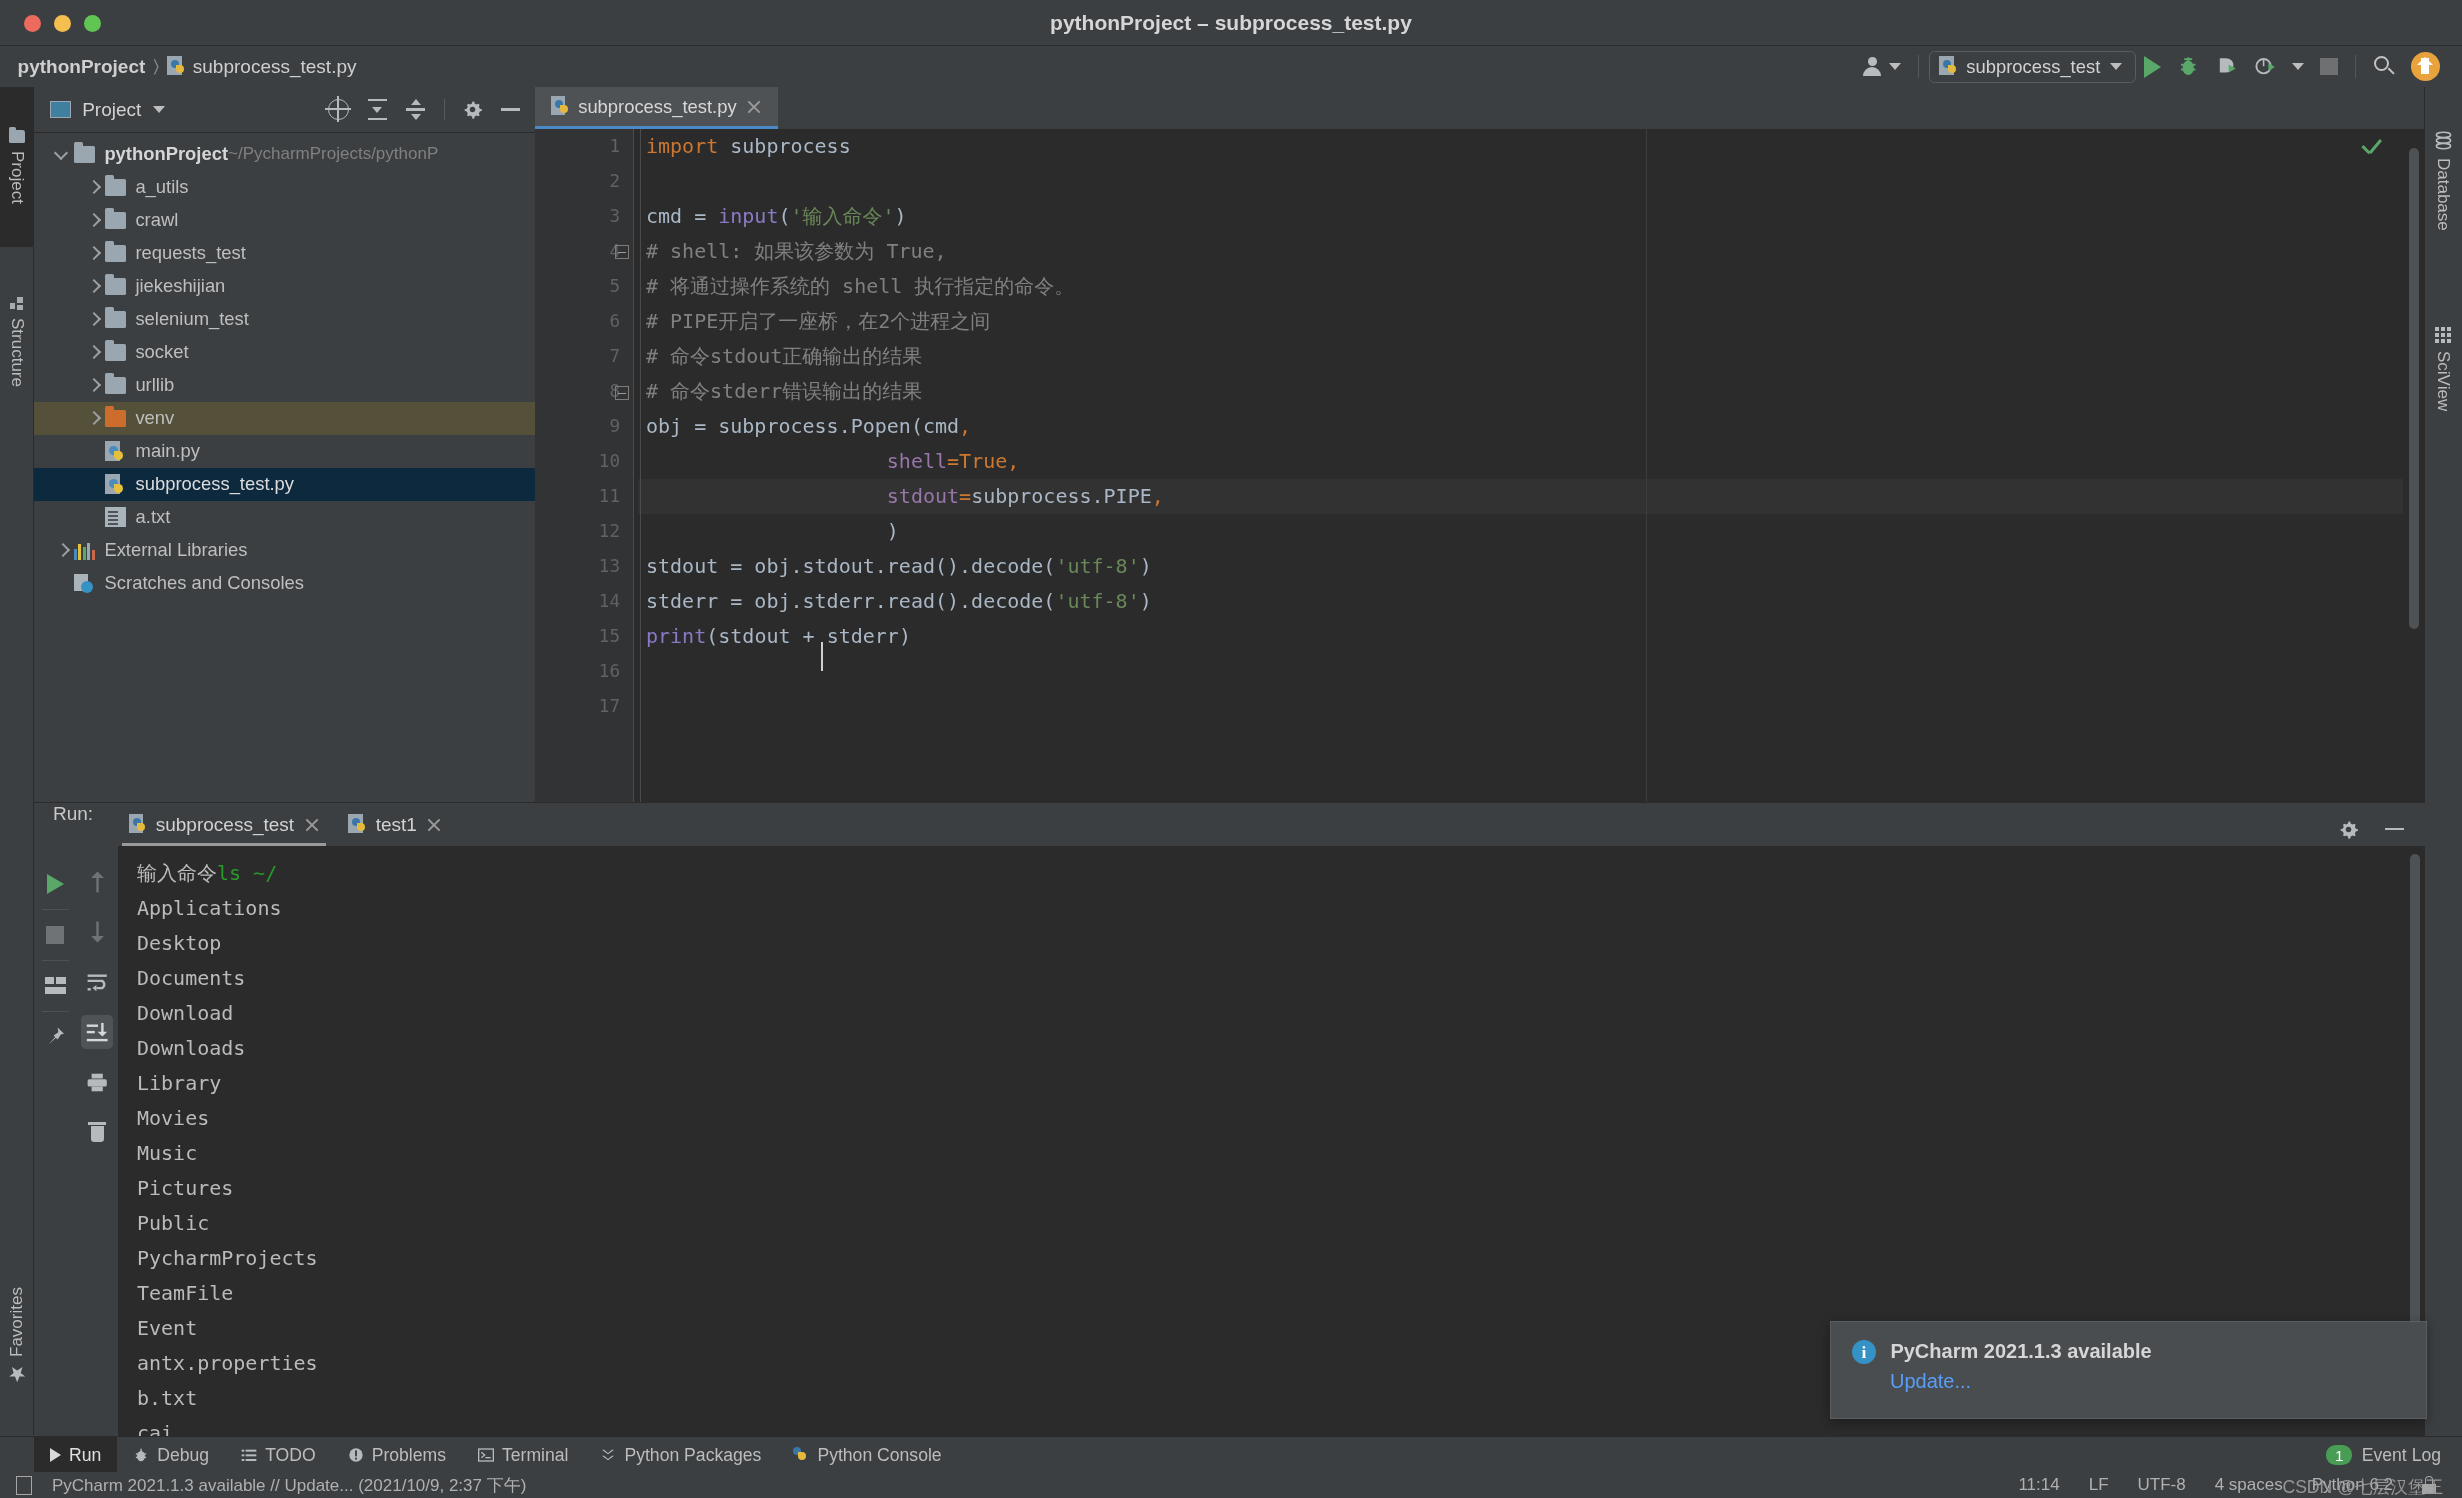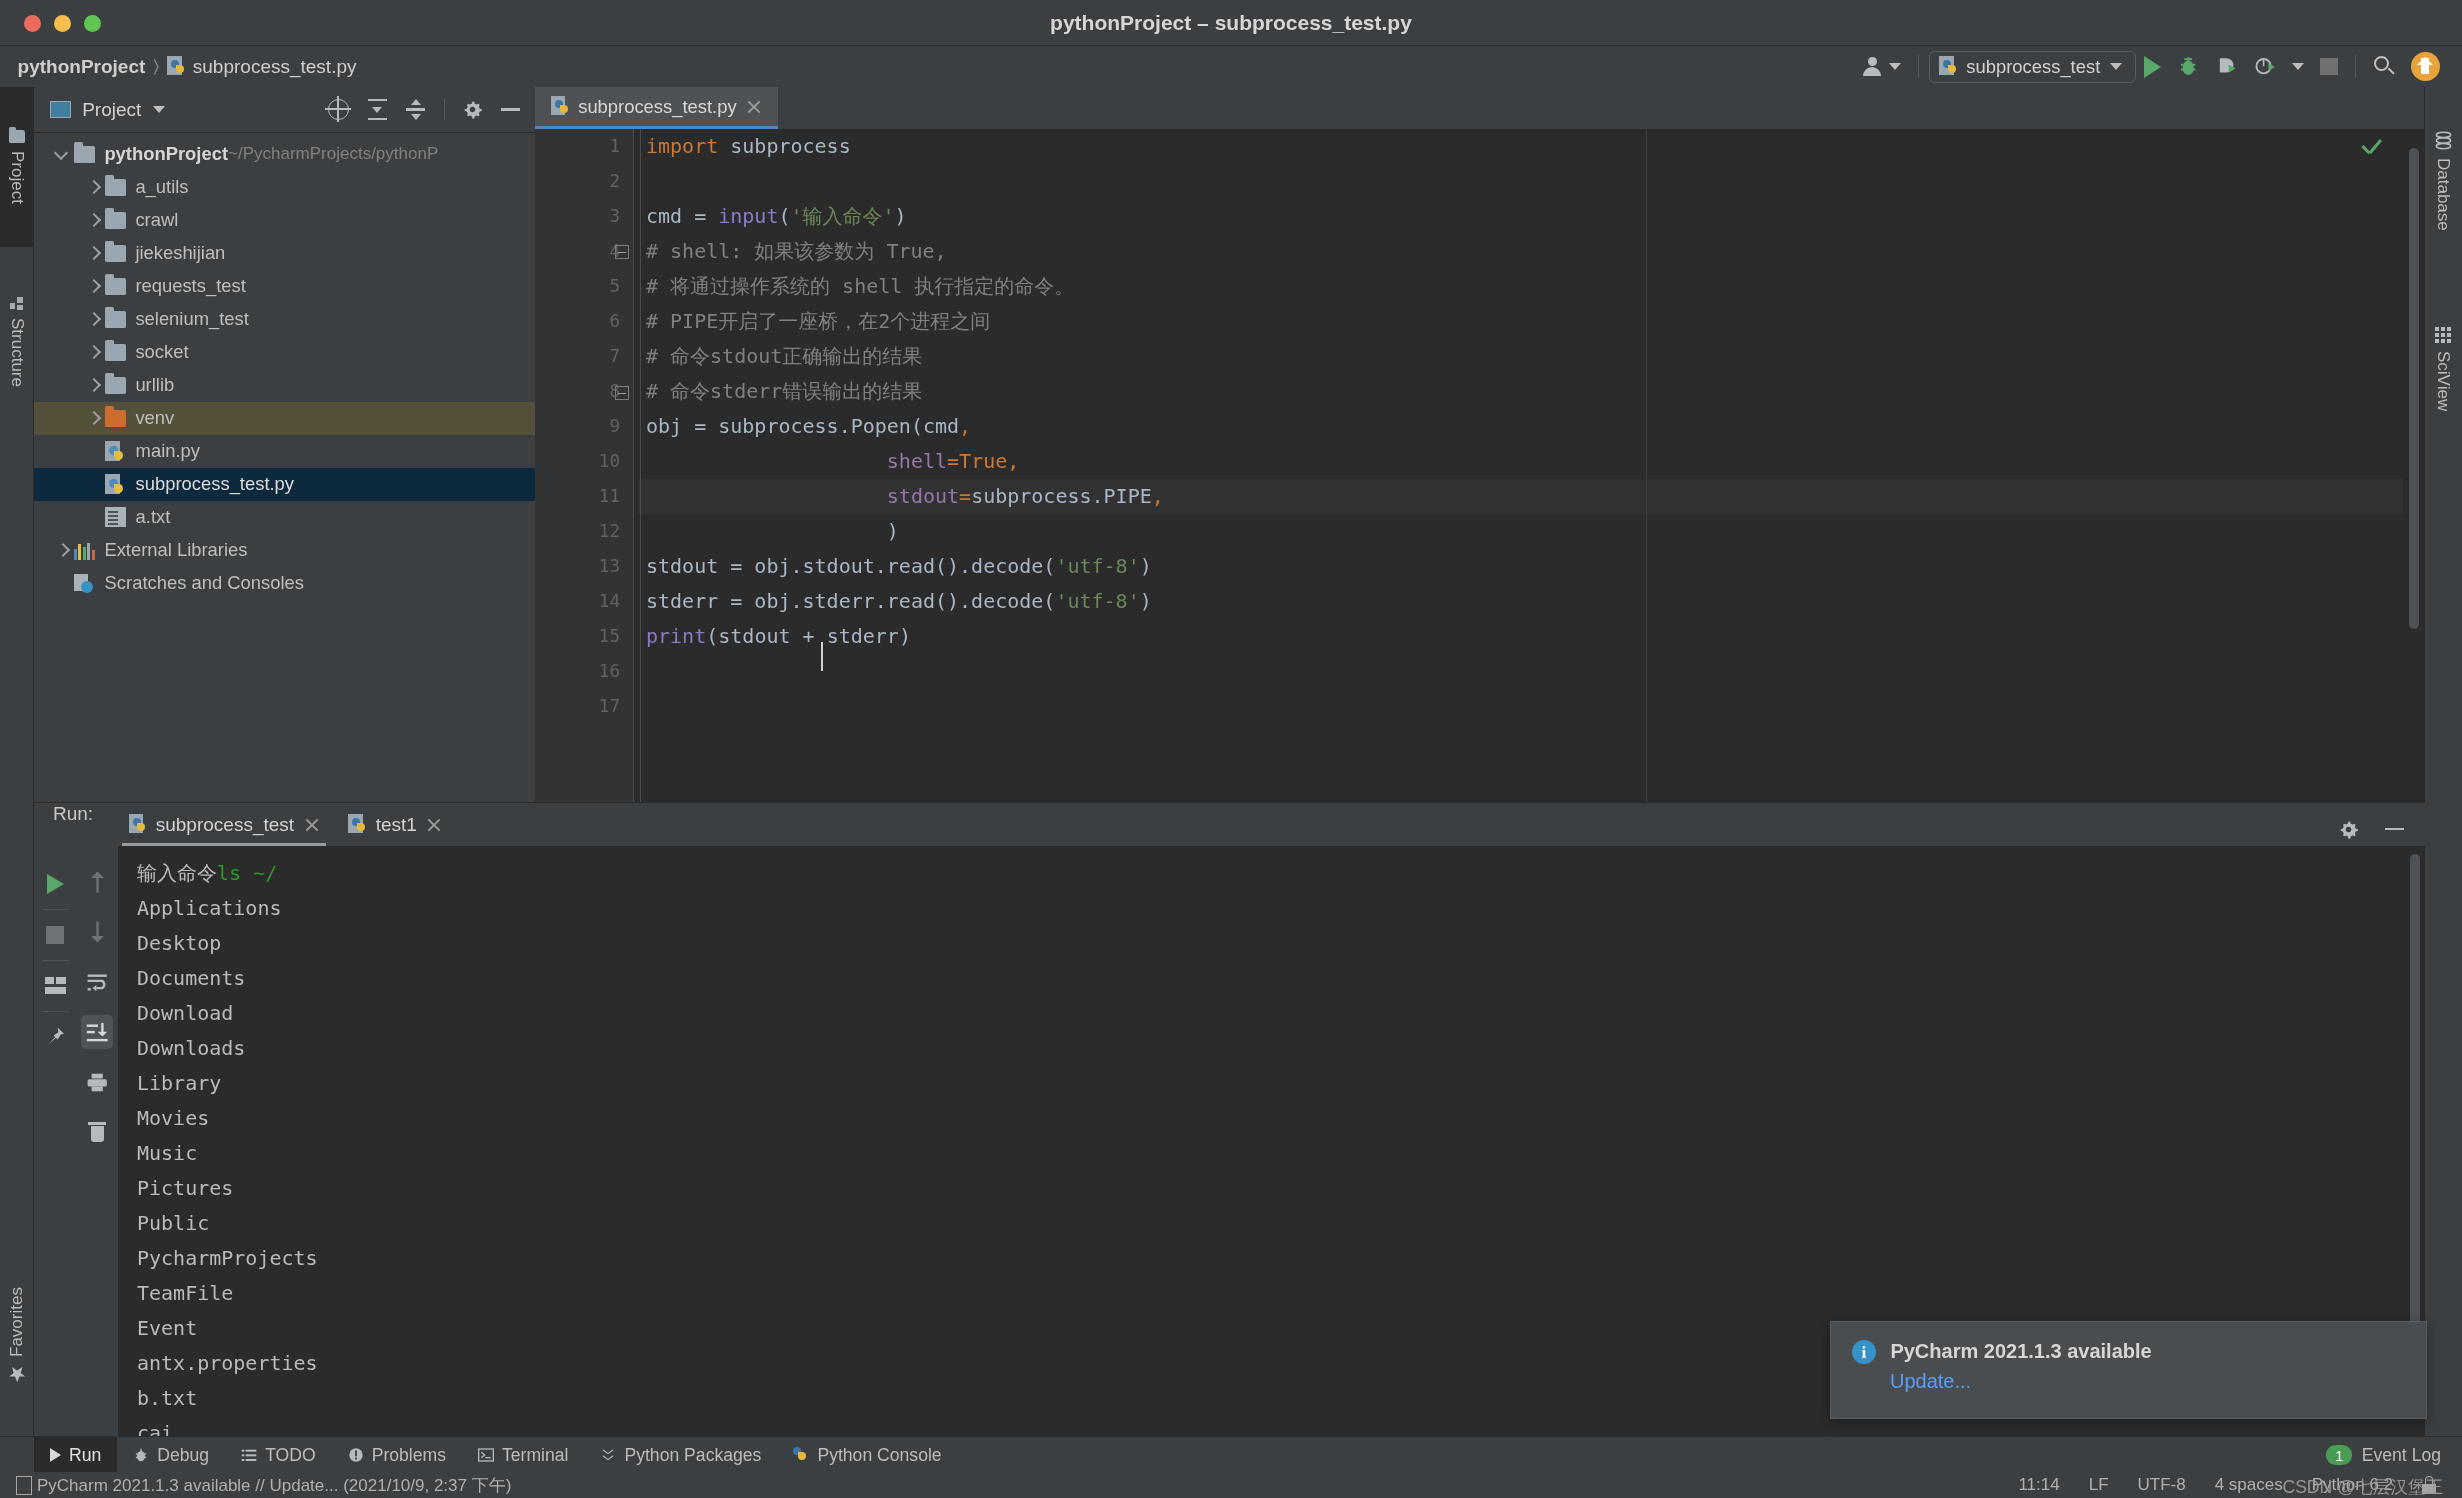--- a/index.html
+++ b/index.html
@@ -287,21 +287,21 @@
   .bbtn.active { background: #2b2b2b; color: #e0e0e0; }
   .bright { margin-left: auto; display: flex; align-items: center; gap: 9.6px; padding-right: 21px; }
   .badge { background: #499c54; color: #fff; font-size: 15.2px; border-radius: 9.6px; padding: 1.6px 8.8px; }
 
   
   .statusbar {
     position: absolute; left: 0; top: 1472px; width: 2462px; height: 26.5px;
     background: #3c3f41; display: flex; align-items: center;
     color: #b0b0b0; font-size: 17px; padding: 0 16px;
   }
-  .sb-left { display: flex; align-items: center; gap: 5px; }
+  .sb-left { display: flex; align-items: center; gap: 20px; }
   .sb-right { margin-left: auto; display: flex; align-items: center; gap: 29px; padding-right: 9.6px; }
   .book-ico { width: 16px; height: 19px; border: 1.6px solid #a6a6a6; }
   .lock-ico { width: 14.4px; height: 17.6px; position: relative; }
   .lock-ico .sh { position:absolute; left:0; bottom:0; width:14.4px; height:9.6px; background:#a6a6a6; }
   .lock-ico .ar { position:absolute; left:3.2px; top:0; width:8px; height:8px; border:1.6px solid #a6a6a6; border-bottom:none; border-radius:4px 4px 0 0; }
   .watermark {
     position: absolute; right: 19px; top: 1475px;
     color: #9b9b9b; font-size: 17.6px; opacity: 0.95; white-space: nowrap;
   }
   .ico-svg { display: block; }
@@ -491,26 +491,26 @@
         <span class="tlabel">a_utils</span>
       </div>
       <div class="trow" style="padding-left:50px">
         <span class="arrow right"></span>
         <span class="ficon folder"></span>
         <span class="tlabel">crawl</span>
       </div>
       <div class="trow" style="padding-left:50px">
         <span class="arrow right"></span>
         <span class="ficon folder"></span>
-        <span class="tlabel">jiekeshijian</span>
+        <span class="tlabel">requests_test</span>
       </div>
       <div class="trow" style="padding-left:50px">
         <span class="arrow right"></span>
         <span class="ficon folder"></span>
-        <span class="tlabel">requests_test</span>
+        <span class="tlabel">jiekeshijian</span>
       </div>
       <div class="trow" style="padding-left:50px">
         <span class="arrow right"></span>
         <span class="ficon folder"></span>
         <span class="tlabel">selenium_test</span>
       </div>
       <div class="trow" style="padding-left:50px">
         <span class="arrow right"></span>
         <span class="ficon folder"></span>
         <span class="tlabel">socket</span>

